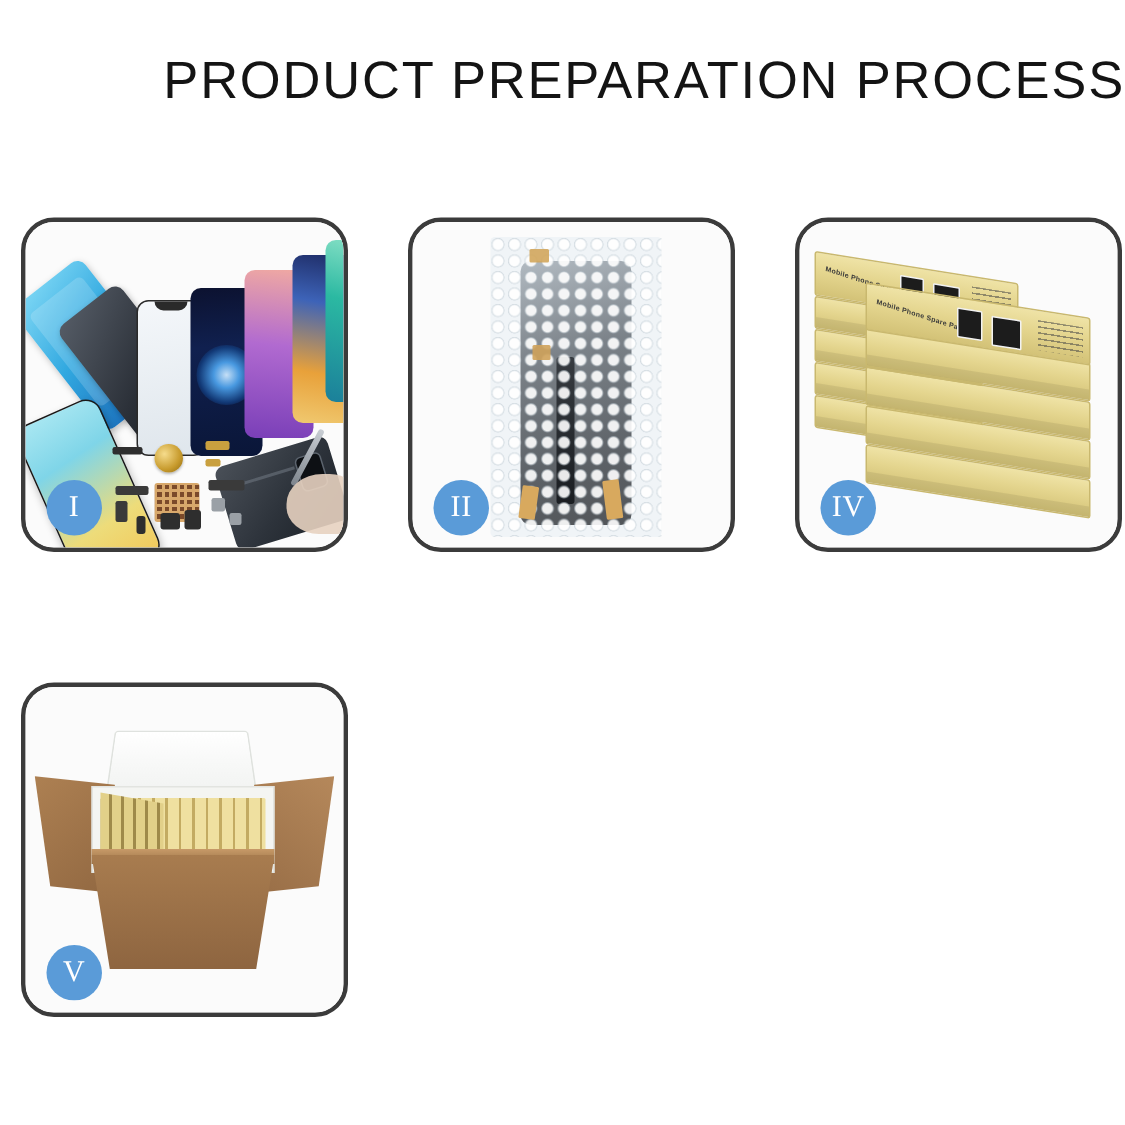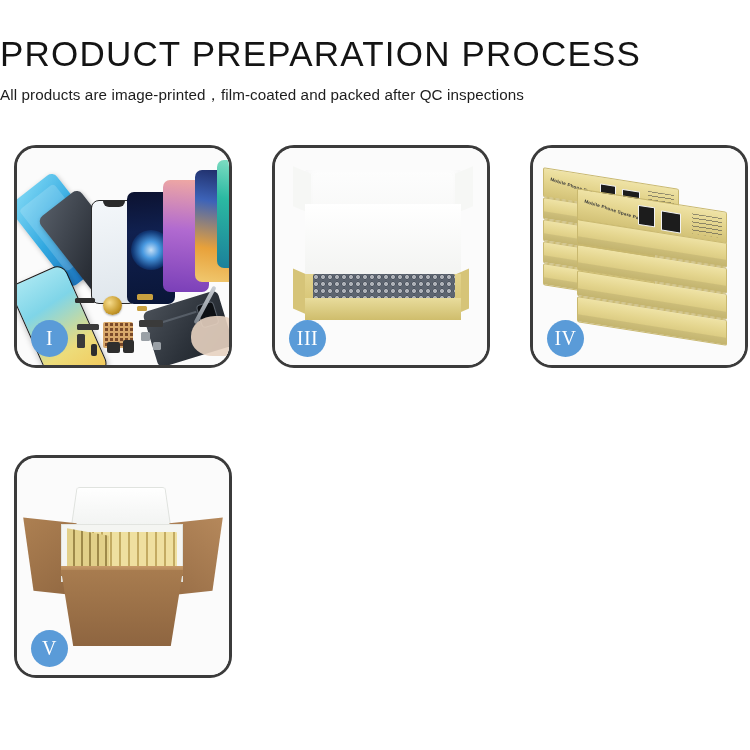--- a/index.html
+++ b/index.html
@@ -9,21 +9,21 @@
     font-family: "Liberation Sans", sans-serif;
     overflow: hidden;
   }
   #page {
     position: relative;
     width: 750px; height: 750px;
     background: #ffffff;
   }
 
   
-  .header { position: absolute; left: 0; top: 34px; width: 750px; text-align: left; }
+  .header { position: absolute; left: 0; top: 34px; width: 750px; text-align: right; }
   .title {
     font-size: 35px;
     letter-spacing: 1.2px;
     font-weight: 400;
     color: #141414;
     font-family: "Liberation Sans", sans-serif;
     white-space: nowrap;
   }
   .subtitle {
     margin-top: 11px;
@@ -338,21 +338,20 @@
     background: rgba(135,103,68,.75);
   }
 </style>
 </head>
 <body>
 
 <div id="page">
 
   <div class="header">
     <div class="title">PRODUCT PREPARATION PROCESS</div>
-    <div class="subtitle">All products are image-printed，film-coated and packed after QC inspections</div>
   </div>
 
   <div class="grid">
 
     <div class="panel p1">
       <div class="stage">
         <div class="ph ph-blue"></div>
         <div class="ph ph-dark"></div>
         <div class="ph ph-glass">
             <div class="notch"></div>
@@ -380,33 +379,35 @@
         <div class="prt" style="left:74px;top:196px;width:6px;height:12px;border-radius:2px;"></div>
         <div class="prt" style="left:90px;top:194px;width:13px;height:11px;border-radius:2px;"></div>
         <div class="prt" style="left:106px;top:192px;width:11px;height:13px;border-radius:2px;"></div>
         <div class="prt silver" style="left:136px;top:194px;width:8px;height:8px;"></div>
         <div class="tweezer"></div>
         <div class="hand"></div>
       </div>
       <div class="badge">I</div>
     </div>
 
-
-    <div class="panel p3">
+    <div class="panel p2">
       <div class="stage">
-        <div class="boxlid"></div>
-        <div class="foam"></div>
-        <div class="boxleftflap"></div>
-        <div class="boxrightflap"></div>
-        <div class="boxbase"></div>
-        <div class="bubblefill"></div>
-        <div class="boxfrontface"></div>
+        <div class="bubblebag">
+          <div class="innerpart"></div>
+          <div class="flexstrip"></div>
+          <div class="bubbletex"></div>
+          <div class="tape1"></div>
+          <div class="tape2"></div>
+          <div class="tape3"></div>
+          <div class="tape4"></div>
+        </div>
       </div>
-      <div class="badge">III</div>
+      <div class="badge">II</div>
     </div>
+
 
     <div class="panel p4">
       <div class="stage">
         <div class="stack">
 
           <div class="rbox" style="left:2px; top:36px; width:112px; height:22px; transform: skewY(9deg);">
               <div class="sidestrip"></div>
             </div>
           <div class="rbox" style="left:2px; top:58px; width:112px; height:22px; transform: skewY(9deg);">
               <div class="sidestrip"></div>

